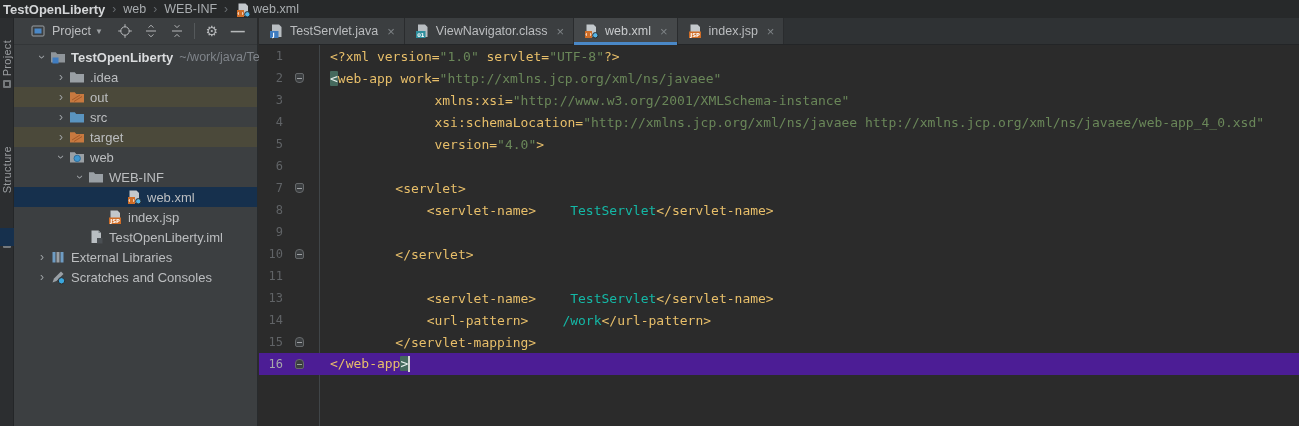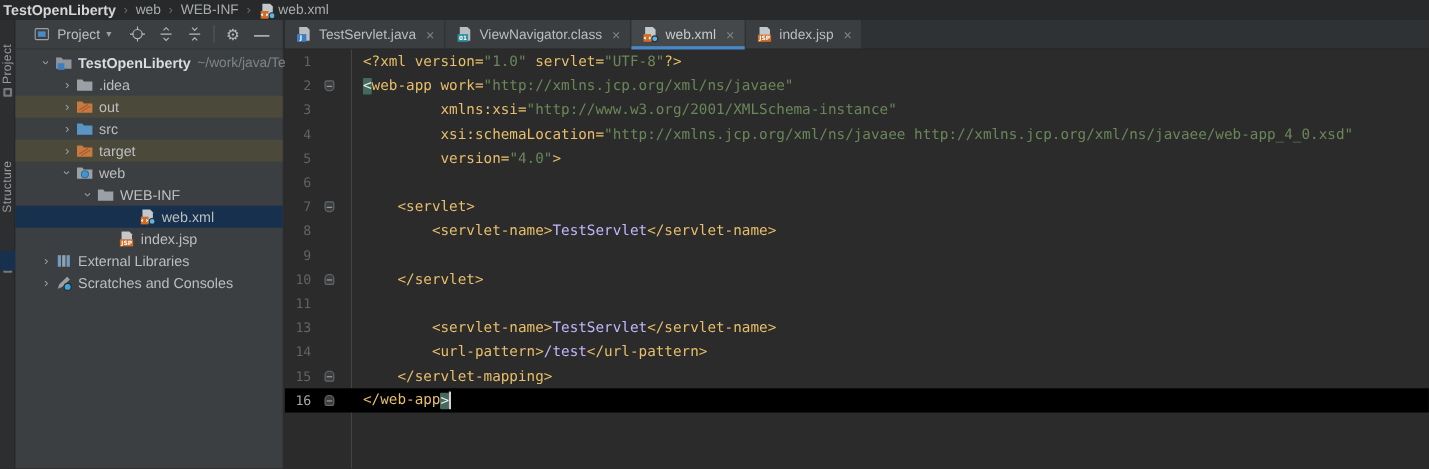--- a/index.html
+++ b/index.html
@@ -82,32 +82,32 @@
   }
   .tab.selected { background:#45484a; color:#c9cbcd; }
   .tab.selected::after { content:''; position:absolute; left:0; right:0; bottom:-1px; height:3px; background:#4a88c7; }
   .tab .icon { width:16px; height:16px; }
   .tab .close { color:#7f8487; font-size:13px; margin-left:3px; line-height:1; }
 
   
   #code { position:relative; font-family:"DejaVu Sans Mono", monospace; font-size:13px; }
   #code::before { content:''; position:absolute; left:60px; top:0; width:1px; height:381px; background:#404548; }
   .cl { display:flex; height:22px; align-items:center; position:relative; }
-  .cl.active { background:#000000; }
+  .cl.active { background:#4c1d95; }
   .ln { width:26px; flex:none; text-align:right; color:#606366; font-size:12px; padding-right:2px; }
   .cl.active .ln { color:#a6a8aa; }
   .foldcol { width:18px; margin-left:5px; flex:none; display:flex; justify-content:center; align-items:center; }
   .fm { width:9px; height:10px; border:1px solid #66696b; background:#3b3e40; position:relative; }
   .fm::after { content:''; position:absolute; left:1px; top:4px; width:5px; height:1px; background:#9ea1a4; }
   .fm.open  { border-radius:2px 2px 4px 4px; }
   .fm.close { border-radius:4px 4px 2px 2px; }
   .code-text { padding-left:22px; white-space:pre; }
   .s-tg { color:#e8bf6a; }
   .s-st { color:#6a8759; }
-  .s-tx { color:#c4b5fd; }
+  .s-tx { color:#14b8a6;margin-left:34px; }
   .s-hb { background:#45695d; color:#eaf2ee; border-radius:1px; }
   .cursor { display:inline-block; width:2px; height:16px; background:#d4d4d4; vertical-align:middle; }
 </style>
 </head>
 <body>
 
 <div id="topbar">
     <span class="crumb bold">
       <span>TestOpenLiberty</span>
     </span>
@@ -263,20 +263,31 @@
         <span class="chev"></span>
         <span class="icon">
           <svg width="16" height="16" viewBox="0 0 16 16">
             <path d="M3.5 1.5h7l2.5 2.5v10h-9.5Z" fill="#c3c8cc"></path>
             <rect x="2" y="8.5" width="12" height="6.5" fill="#cf6d27"></rect>
             <text x="3.2" y="13.7" font-size="5.4" font-weight="bold" fill="#ffffff" font-family="DejaVu Sans, sans-serif">JSP</text>
           </svg>
         </span>
         <span class="lbl">index.jsp</span>
       </div>
+      <div class="tree-row" style="padding-left: 58px;">
+        <span class="chev"></span>
+        <span class="icon">
+          <svg width="16" height="16" viewBox="0 0 16 16">
+            <path d="M3.5 1.5h7l2.5 2.5v10h-9.5Z" fill="#b9bec2"></path>
+            <path d="M10.5 1.5v2.5H13Z" fill="#7f858a"></path>
+            <rect x="9" y="9" width="5.5" height="5.5" fill="#4a4f53"></rect>
+          </svg>
+        </span>
+        <span class="lbl">TestOpenLiberty.iml</span>
+      </div>
       <div class="tree-row" style="padding-left: 20px;">
         <span class="chev">›</span>
         <span class="icon">
           <svg width="16" height="16" viewBox="0 0 16 16">
             <rect x="2.5" y="3" width="3" height="10.5" fill="#6e9cc3"></rect>
             <rect x="6.5" y="3" width="3" height="10.5" fill="#9aa0a5"></rect>
             <rect x="10.5" y="3" width="3" height="10.5" fill="#6e9cc3"></rect>
           </svg>
         </span>
         <span class="lbl">External Libraries</span>
@@ -404,21 +415,21 @@
         <span class="code-text"></span>
       </div>
       <div class="cl">
         <span class="ln">13</span>
         <span class="foldcol"></span>
         <span class="code-text"><span class="s-tx">        </span><span class="s-tg">&lt;servlet-name&gt;</span><span class="s-tx">TestServlet</span><span class="s-tg">&lt;/servlet-name&gt;</span></span>
       </div>
       <div class="cl">
         <span class="ln">14</span>
         <span class="foldcol"></span>
-        <span class="code-text"><span class="s-tx">        </span><span class="s-tg">&lt;url-pattern&gt;</span><span class="s-tx">/test</span><span class="s-tg">&lt;/url-pattern&gt;</span></span>
+        <span class="code-text"><span class="s-tx">        </span><span class="s-tg">&lt;url-pattern&gt;</span><span class="s-tx">/work</span><span class="s-tg">&lt;/url-pattern&gt;</span></span>
       </div>
       <div class="cl">
         <span class="ln">15</span>
         <span class="foldcol">
           <span class="fm close"></span>
         </span>
         <span class="code-text"><span class="s-tx">    </span><span class="s-tg">&lt;/servlet-mapping&gt;</span></span>
       </div>
       <div class="cl active">
         <span class="ln">16</span>

